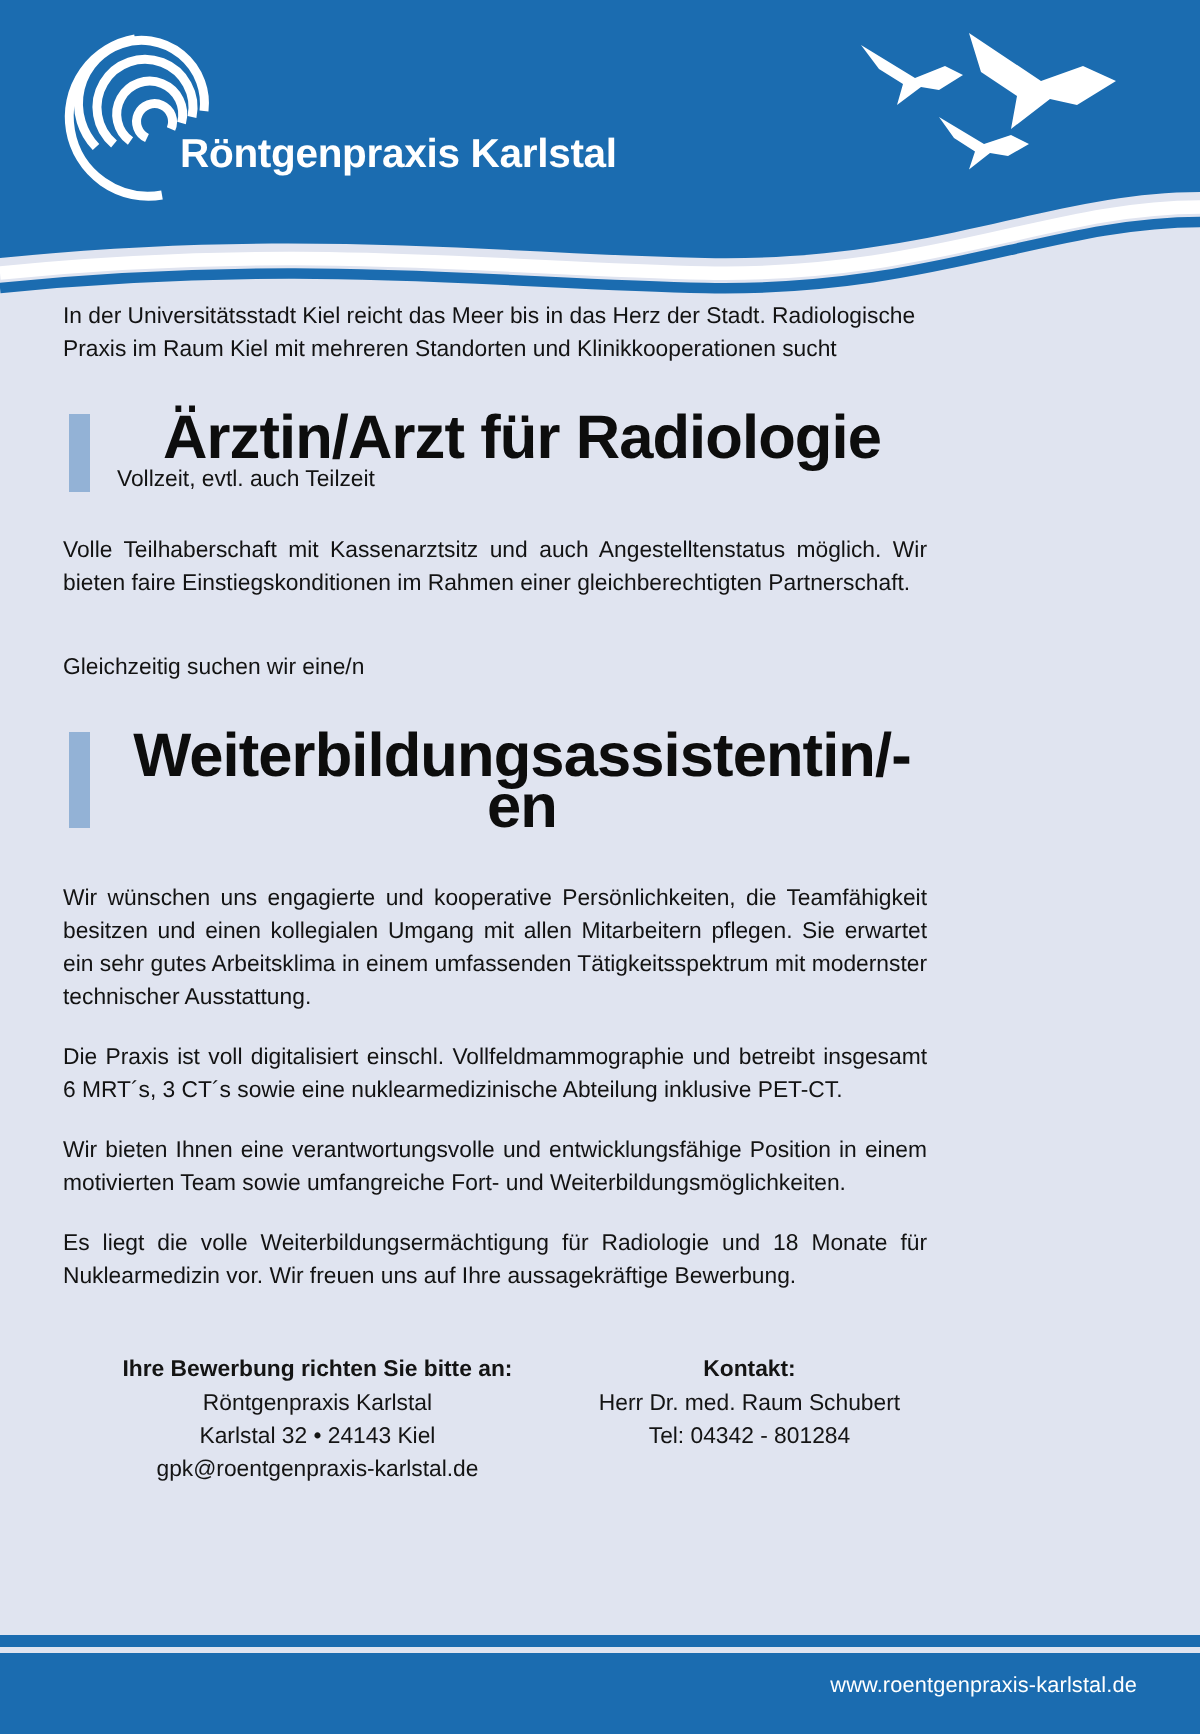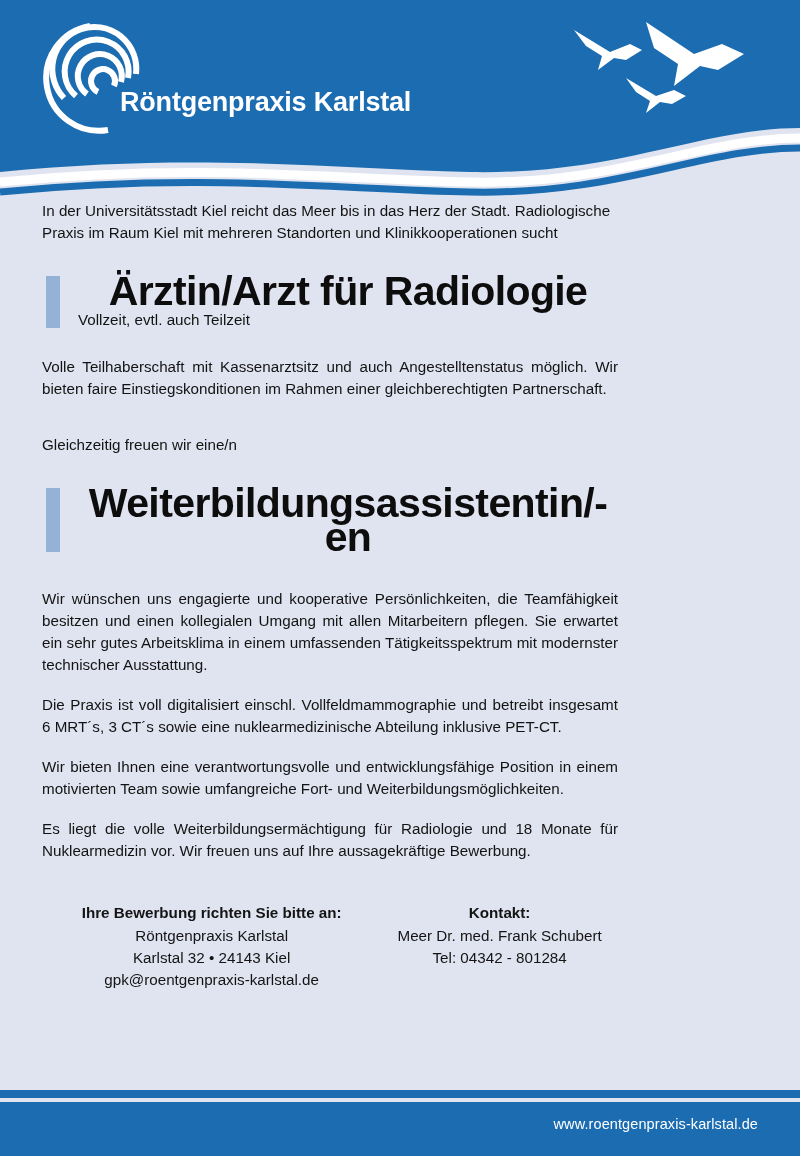--- a/index.html
+++ b/index.html
@@ -205,21 +205,21 @@
   <div class="job-block">
     <span class="accent-bar"></span>
     <h1 class="job-title">Ärztin/Arzt für Radiologie</h1>
     <p class="job-sub">Vollzeit, evtl. auch Teilzeit</p>
   </div>
 
   <div class="gap-md"></div>
   <p class="para justify">Volle Teilhaberschaft mit Kassenarztsitz und auch Angestelltenstatus möglich. Wir bieten faire Einstiegskonditionen im Rahmen einer gleichberechtigten Partnerschaft.</p>
 
   <div class="gap-lg"></div>
-  <p class="para">Gleichzeitig freuen wir eine/n</p>
+  <p class="para">Gleichzeitig suchen wir eine/n</p>
 
   <div class="job-block">
     <span class="accent-bar"></span>
     <h1 class="job-title">Weiterbildungsassistentin/-en</h1>
   </div>
 
   <div class="gap-lg"></div>
   <p class="para justify">Wir wünschen uns engagierte und kooperative Persönlichkeiten, die Teamfähigkeit besitzen und einen kollegialen Umgang mit allen Mitarbeitern pflegen. Sie erwartet ein sehr gutes Arbeitsklima in einem umfassenden Tätigkeitsspektrum mit modernster technischer Ausstattung.</p>
 
   <div class="gap-sm"></div>
@@ -233,21 +233,21 @@
 
   <div class="contact">
     <div class="contact-col left">
       <div class="contact-head">Ihre Bewerbung richten Sie bitte an:</div>
       <div class="contact-line">Röntgenpraxis Karlstal</div>
       <div class="contact-line">Karlstal 32 • 24143 Kiel</div>
       <div class="contact-line">gpk@roentgenpraxis-karlstal.de</div>
     </div>
     <div class="contact-col right">
       <div class="contact-head">Kontakt:</div>
-      <div class="contact-line">Meer Dr. med. Frank Schubert</div>
+      <div class="contact-line">Herr Dr. med. Raum Schubert</div>
       <div class="contact-line">Tel: 04342 - 801284</div>
     </div>
   </div>
 
 </div>
 
 <div class="footer-stripe"></div>
 <div class="footer-bar"></div>
 <div class="footer-url">www.roentgenpraxis-karlstal.de</div>
 

